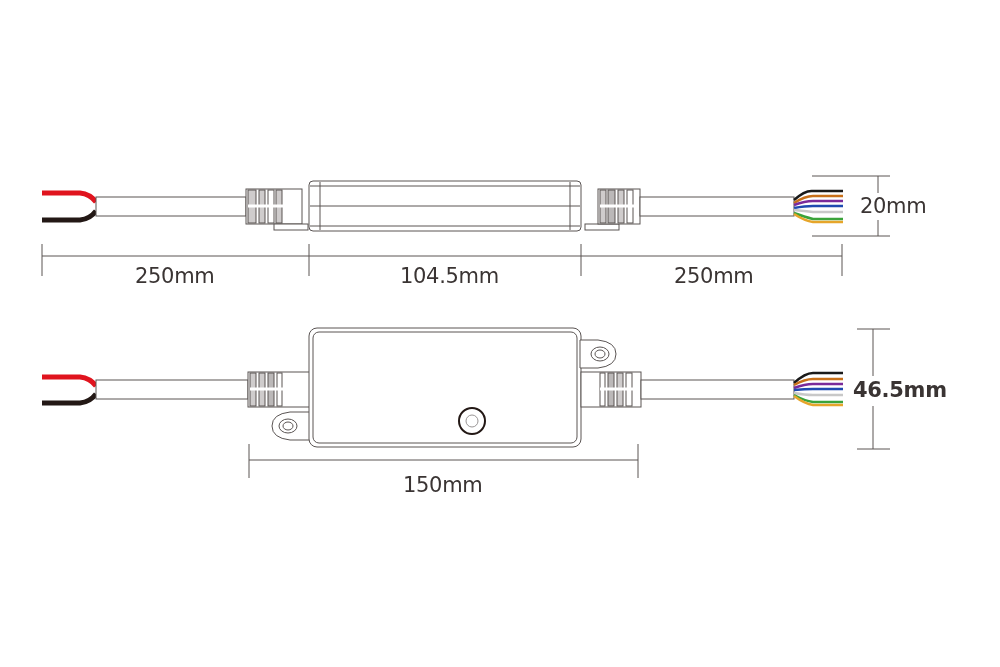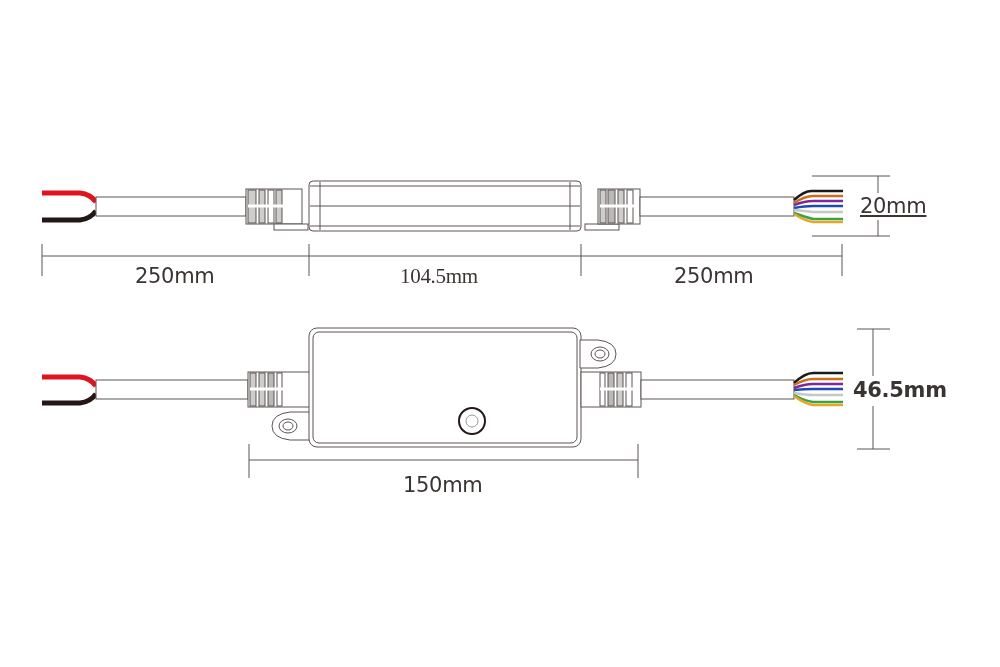--- a/index.html
+++ b/index.html
@@ -144,17 +144,17 @@
 
     <g stroke="#5a5453" stroke-width="1">
       <line x1="249" y1="460" x2="638" y2="460"></line>
       <line x1="249" y1="444" x2="249" y2="478"></line>
       <line x1="638" y1="444" x2="638" y2="478"></line>
     </g>
   </g>
 </svg>
 
 <div class="dim-label" style="left:135px; top:264px;">250mm</div>
-<div class="dim-label" style="left:400px; top:264px;font-family:Liberation Serif, serif;">104.5mm</div>
+<div class="dim-label" style="left:400px; top:264px;">104.5mm</div>
 <div class="dim-label" style="left:674px; top:264px;">250mm</div>
-<div class="dim-label" style="left:860px; top:194px;text-decoration:underline;">20mm</div>
+<div class="dim-label" style="left:860px; top:194px;">20mm</div>
 <div class="dim-label" style="left:853px; top:378px;font-weight:bold;">46.5mm</div>
 <div class="dim-label" style="left:403px; top:473px;">150mm</div>
 
 </body></html>

